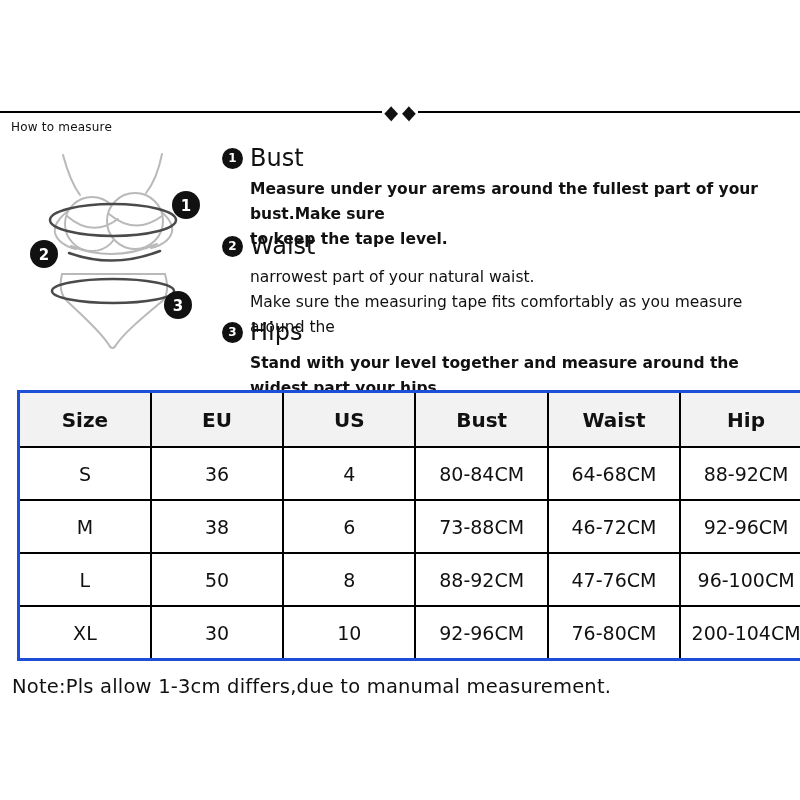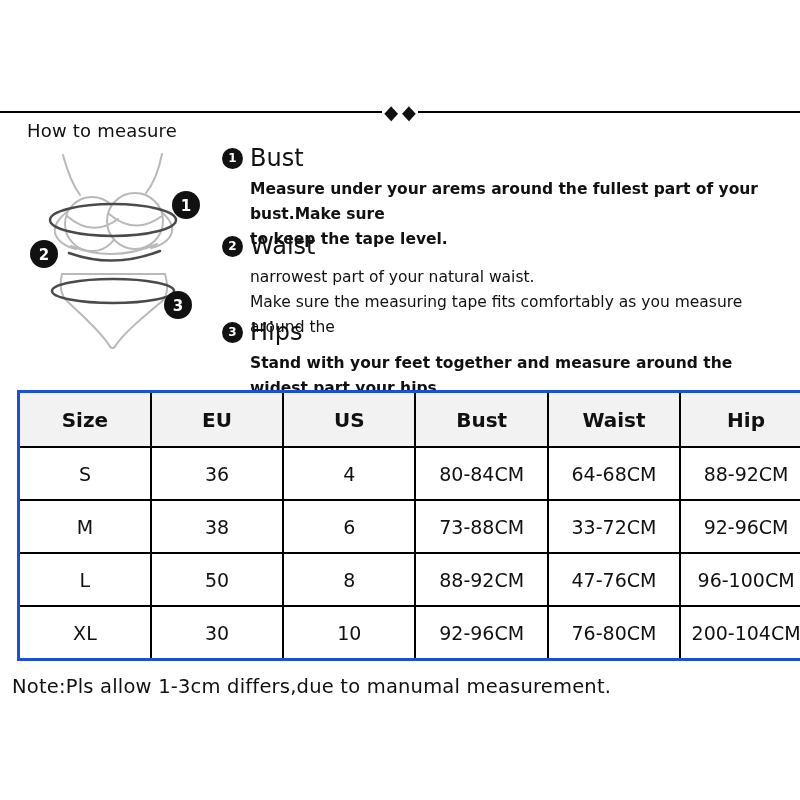--- a/index.html
+++ b/index.html
@@ -19,22 +19,22 @@
   }
   .rule { flex: 1 1 auto; border-top: 2px solid #000; }
   .diamond { font-size: 18px; line-height: 1; margin: 0 2px; transform: scaleY(1.1); }
   .size-title {
     font-size: 23px; letter-spacing: 0.5px; word-spacing: 20px;
     padding: 0 26px; white-space: nowrap;
   }
 
   
   .howto {
-    position: absolute; left: 27px; top: 120px;
-    font-size: 18px; letter-spacing: 0.2px;
+    position: absolute; left: 11px; top: 120px;
+    font-size: 12px; letter-spacing: 0.2px;
   }
   .figure { position: absolute; left: 25px; top: 142px; }
 
   
   .section { position: absolute; left: 222px; width: 565px; }
   .sec-bust  { top: 143px; }
   .sec-waist { top: 231px; }
   .sec-hips  { top: 317px; }
   .sec-head { display: flex; align-items: center; height: 30px; }
   .badge {
@@ -142,21 +142,21 @@
       <div>Make sure the measuring tape fits comfortably as you measure around the</div>
     </div>
   </div>
 
   <div class="section sec-hips">
     <div class="sec-head">
       <span class="badge">3</span>
       <span class="sec-title">Hips</span>
     </div>
     <div class="sec-desc desc-bold">
-      <div>Stand with your feet together and measure around the widest part your hips.</div>
+      <div>Stand with your level together and measure around the widest part your hips.</div>
     </div>
   </div>
 
   <table class="size-table">
     <thead>
       <tr>
         <th>Size</th>
         <th>EU</th>
         <th>US</th>
         <th>Bust</th>
@@ -171,21 +171,21 @@
         <td>4</td>
         <td>80-84CM</td>
         <td>64-68CM</td>
         <td>88-92CM</td>
       </tr>
       <tr>
         <td>M</td>
         <td>38</td>
         <td>6</td>
         <td>73-88CM</td>
-        <td>33-72CM</td>
+        <td>46-72CM</td>
         <td>92-96CM</td>
       </tr>
       <tr>
         <td>L</td>
         <td>50</td>
         <td>8</td>
         <td>88-92CM</td>
         <td>47-76CM</td>
         <td>96-100CM</td>
       </tr>

